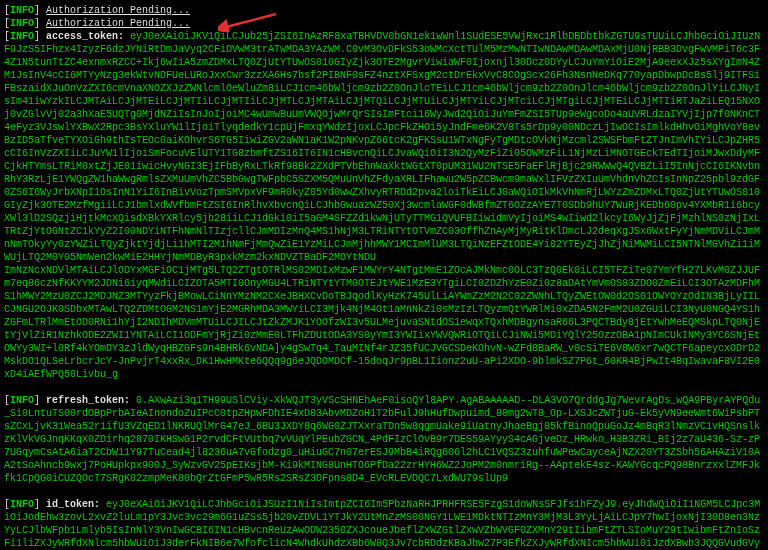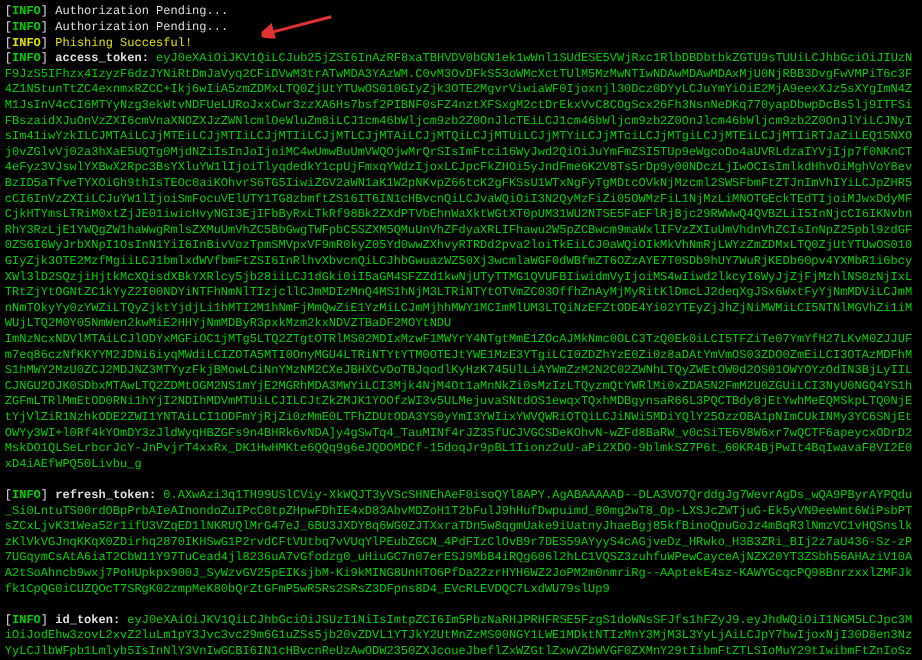--- a/index.html
+++ b/index.html
@@ -30,20 +30,21 @@
     .info-label {
       color: #00d000;
       font-weight: bold;
     }
     .info-label-yellow {
       color: #e0e000;
       font-weight: bold;
     }
     .msg-pending {
       color: #dfdfdf;
+      text-decoration: underline;
     }
     .msg-success {
       color: #e0e000;
     }
     .token-key {
       color: #dfdfdf;
       font-weight: bold;
     }
     .token-value {
       color: #00d000;
@@ -59,21 +60,20 @@
     .blank-line {
       height: 13px;
     }
   </style>
 </head>
 <body>
 
 <div id="terminal">
     <div class="log-line"><span class="bracket">[</span><span class="info-label">INFO</span><span class="bracket">]</span> <span class="msg-pending">Authorization Pending...</span></div>
     <div class="log-line"><span class="bracket">[</span><span class="info-label">INFO</span><span class="bracket">]</span> <span class="msg-pending">Authorization Pending...</span></div>
-    <div class="log-line"><span class="bracket">[</span><span class="info-label-yellow">INFO</span><span class="bracket">]</span> <span class="msg-success">Phishing Succesful!</span></div>
     <div class="log-line"><span class="bracket">[</span><span class="info-label">INFO</span><span class="bracket">]</span> <span class="token-key">access_token</span><span class="token-key">: </span><span class="token-value">eyJ0eXAiOiJKV1QiLCJub25jZSI6InAzRF8xaTBHVDV0bGN1ek1wWnl1SUdESE5VWjRxc1RlbDBDbtbkZGTU9sTUUiLCJhbGciOiJIUzNF9JzS5IFhzx4IzyzF6dzJYNiRtDmJaVyq2CFiDVwM3trATwMDA3YAzWM.C0vM3OvDFkS53oWMcXctTUlM5MzMwNTIwNDAwMDAwMDAxMjU0NjRBB3DvgFwVMPiT6c3F4Z1N5tunTtZC4exnmxRZCC+Ikj6wIiA5zmZDMxLTQ0ZjUtYTUwOS010GIyZjk3OTE2MgvrViwiaWF0Ijoxnjl30Dcz0DYyLCJuYmYiOiE2MjA9eexXJz5sXYgImN4ZM1JsInV4cCI6MTYyNzg3ekWtvNDFUeLURoJxxCwr3zzXA6Hs7bsf2PIBNF0sFZ4nztXFSxgM2ctDrEkxVvC8COgScx26Fh3NsnNeDKq770yapDbwpDcBs5lj9ITFSiFBszaidXJuOnVzZXI6cmVnaXNOZXJzZWNlcmlOeWluZm8iLCJ1cm46bWljcm9zb2Z0OnJlcTEiLCJ1cm46bWljcm9zb2Z0OnJlcm46bWljcm9zb2Z0OnJlYiLCJNyIsIm41iwYzkILCJMTAiLCJjMTEiLCJjMTIiLCJjMTIiLCJjMTLCJjMTAiLCJjMTQiLCJjMTUiLCJjMTYiLCJjMTciLCJjMTgiLCJjMTEiLCJjMTIiRTJaZiLEQ15NXOj0vZGlvVj02a3hXaE5UQTg0MjdNZiIsInJoIjoiMC4wUmwBuUmVWQOjwMrQrSIsImFtci16WyJwd2QiOiJuYmFmZSI5TUp9eWgcoDo4aUVRLdzaIYVjIjp7f0NKnCT4eFyz3VJswlYXBwX2Rpc3BsYXluYW1lIjoiTlyqdedkY1cpUjFmxqYWdzIjoxLCJpcFkZHOi5yJndFme6K2V8Ts5rDp9y00NDczLjIwOCIsImlkdHhvOiMghVoY8evBzID5aTfveTYXOiGh9thIsTEOc0aiKOhvrS6TG5IiwiZGV2aWN1aK1W2pNKvpZ66tcK2gFKSsU1WTxNgFyTgMDtcOVkNjMzcml2SWSFbmFtZTJnImVhIYiLCJpZHR5cCI6InVzZXIiLCJuYW1lIjoiSmFocuVElUTY1TG8zbmftZS16IT6IN1cHBvcnQiLCJvaWQiOiI3N2QyMzFiZi05OWMzFiL1NjMzLiMNOTGEckTEdTIjoiMJwxDdyMFCjkHTYmsLTRiM0xtZjJE01iwicHvyNGI3EjIFbByRxLTkRf98Bk2ZXdPTVbEhnWaXktWGtXT0pUM31WU2NTSE5FaEFlRjBjc29RWWwQ4QVBZLiI5InNjcCI6IKNvbnRhY3RzLjE1YWQgZW1haWwgRmlsZXMuUmVhZC5BbGwgTWFpbC5SZXM5QMuUnVhZFdyaXRLIFhawu2W5pZCBwcm9maWxlIFVzZXIuUmVhdnVhZCIsInNpZ25pbl9zdGF0ZS6I6WyJrbXNpI1OsInN1YiI6InBivVozTpmSMVpxVF9mR0kyZ05Yd0wwZXhvyRTRDd2pva2loiTkEiLCJ0aWQiOIkMkVhNmRjLWYzZmZDMxLTQ0ZjUtYTUwOS010GIyZjk3OTE2MzfMgiiLCJ1bmlxdWVfbmFtZSI6InRlhvXbvcnQiLCJhbGwuazWZ50Xj3wcmlaWGF0dWBfmZT6OZzAYE7T0SDb9hUY7WuRjKEDb60pv4YXMbR1i6bcyXWl3lD2SQzjiHjtkMcXQisdXBkYXRlcy5jb28iiLCJ1dGki0iI5aGM4SFZZd1kwNjUTyTTMG1QVUFBIiwidmVyIjoiMS4wIiwd2lkcyI6WyJjZjFjMzhlNS0zNjIxLTRtZjYtOGNtZC1kYyZ2I00NDYiNTFhNmNlTIzjcllCJmMDIzMnQ4MS1hNjM3LTRiNTYtOTVmZC03OffhZnAyMjMyRitKlDmcLJ2deqXgJSx6WxtFyYjNmMDViLCJmMnNmTOkyYy0zYWZiLTQyZjktYjdjLi1hMTI2M1hNmFjMmQwZiE1YzMiLCJmMjhhMWY1MCImMlUM3LTQiNzEFZtODE4Yi02YTEyZjJhZjNiMWMiLCI5NTNlMGVhZi1iMWUjLTQ2M0Y05NmWen2kwMiE2HHYjNmMDByR3pxkMzm2kxNDVZTBaDF2MOYtNDU</span></div>
     <div class="log-line"><span class="token-value">ImNzNcxNDVlMTAiLCJlODYxMGFiOC1jMTg5LTQ2ZTgtOTRlMS02MDIxMzwF1MWYrY4NTgtMmE1ZOcAJMkNmc0OLC3TzQ0Ek0iLCI5TFZiTe07YmYfH27LKvM0ZJJUFm7eq86czNfKKYYM2JDNi6iyqMWdiLCIZOTA5MTI0OnyMGU4LTRiNTYtYTM0OTEJtYWE1MzE3YTgiLCI0ZDZhYzE0Zi0z8aDAtYmVmOS03ZDO0ZmEiLCI3OTAzMDFhMS1hMWY2MzU0ZCJ2MDJNZ3MTYyzFkjBMowLCiNnYMzNM2CXeJBHXCvDoTBJqodlKyHzK745UlLiAYWmZzM2N2C02ZWNhLTQyZWEtOW0d2OS01OWYOYzOdIN3BjLyIILCJNGU2OJK0SDbxMTAwLTQ2ZDMtOGM2NS1mYjE2MGRhMDA3MWYiLCI3Mjk4NjM4Ot1aMnNkZi0sMzIzLTQyzmQtYWRlMi0xZDA5N2FmM2U0ZGUiLCI3NyU0NGQ4YS1hZGFmLTRlMmEtOD0RNi1hYjI2NDIhMDVmMTUiLCJILCJtZkZMJK1YOOfzWI3v5ULMejuvaSNtdOS1ewqxTQxhMDBgynsaR66L3PQCTBdy8jEtYwhMeEQMSkpLTQ0NjEtYjVlZiR1NzhkODE2ZWI1YNTAiLCI1ODFmYjRjZi0zMmE0LTFhZDUtODA3YS0yYmI3YWIixYWVQWRiOTQiLCJiNWi5MDiYQlY25OzzOBA1pNImCUkINMy3YC6SNjEtOWYy3WI+l0Rf4kYOmDY3zJldWyqHBZGFs9n4BHRk6vNDA]y4gSwTq4_TauMINf4rJZ35fUCJVGCSDeKOhvN-wZFd8BaRW_v0cSiTE6V8W6xr7wQCTF6apeycxODrD2MskDO1QLSeLrbcrJcY-JnPvjrT4xxRx_DK1HwHMKte6QQq9g6eJQDOMDCf-15doqJr9pBL1Iionz2uU-aPi2XDO-9blmkSZ7P6t_60KR4BjPwIt4BqIwavaF8VI2E0xD4iAEfWPQ50Livbu_g</span></div>
     <div class="blank-line"></div>
     <div class="log-line"><span class="bracket">[</span><span class="info-label">INFO</span><span class="bracket">]</span> <span class="token-key">refresh_token</span><span class="token-key">: </span><span class="token-value">0.AXwAzi3q1TH99USlCViy-XkWQJT3yVScSHNEhAeF0isoQYl8APY.AgABAAAAAD--DLA3VO7QrddgJg7WevrAgDs_wQA9PByrAYPQdu_Si0LntuTS00rdOBpPrbAIeAInondoZuIPcC0tpZHpwFDhIE4xD83AbvMDZoH1T2bFulJ9hHufDwpuimd_80mg2wT8_Op-LXSJcZWTjuG-Ek5yVN9eeWmt6WiPsbPTsZCxLjvK31Wea52r1ifU3VZqED1lNKRUQlMrG47eJ_6BU3JXDY8q6WG0ZJTXxraTDn5w8qgmUake9iUatnyJhaeBgj85kfBinoQpuGoJz4mBqR3lNmzVC1vHQSnslkzKlVkVGJnqKKqX0ZDirhq2870IKHSwG1P2rvdCFtVUtbq7vVUqYlPEubZGCN_4PdFIzClOvB9r7DES59AYyyS4cAGjveDz_HRwko_H3B3ZRi_BIj2z7aU436-Sz-zP7UGqymCsAtA6iaT2CbW11Y97TuCead4jl8236uA7vGfodzg0_uHiuGC7n07erESJ9MbB4iRQg606l2hLC1VQSZ3zuhfuWPewCayceAjNZX20YT3ZSbh56AHAziV10AA2tSoAhncb9wxj7PoHUpkpx900J_SyWzvGV25pEIKsjbM-Ki9kMING8UnHTO6PfDa22zrHYH6WZ2JoPM2m0nmriRg--AAptekE4sz-KAWYGcqcPQ98BnrzxxlZMFJkfk1CpQG0iCUZQOcT7SRgK02zmpMeK80bQrZtGFmP5wR5Rs2SRsZ3DFpns8D4_EVcRLEVDQC7LxdWU79slUp9</span></div>
     <div class="blank-line"></div>
     <div class="log-line"><span class="bracket">[</span><span class="info-label">INFO</span><span class="bracket">]</span> <span class="token-key">id_token</span><span class="token-key">: </span><span class="token-value">eyJ0eXAiOiJKV1QiLCJhbGciOiJSUzI1NiIsImtpZCI6Im5PbzNaRHJPRHFRSE5FzgS1doWNsSFJfs1hFZyJ9.eyJhdWQiOiI1NGM5LCJpc3MiOiJodEhw3zovL2xvZ2luLm1pY3Jvc3vc29m6G1uZSs5jb20vZDVL1YTJkY2UtMnZzMS00NGY1LWE1MDktNTIzMnY3MjM3L3YyLjAiLCJpY7hwIjoxNjI30D8en3NzYyLCJlbWFpb1Lmlyb5IsInNlY3VnIwGCBI6IN1cHBvcnReUzAwODW2350ZXJcoueJbeflZxWZGtlZxwVZbWVGF0ZXMnY29tIibmFtZTLSIoMuY29tIwibmFtZnIoSzFi1liZXJyWRfdXNlcm5hbWUiOiJ3derFkNIB6e7WfofclicN4WhdkUhdzXBb6W8Q3Jv7cbRDdzKBaJbw27P3EfkZXJyWRfdXNIcm5hbWUi0iJzdXBwb3JQQGVudGVyCHljc2V1cGRhdGVzLmNvbSIsInJoIjoiMC5BWHdBbkczcTFUSDk5VXNslQZPes1YalQSLQzeVZTYAinxzSdEfVtukNUFPWxcOZjHp3cGLRMWRKLVIdzVOcCUeyOmFDSSIsInRpZCI6Im92GYdLkWzRdN4KkwZ4MzEtNDRmNS1hNTA5LTUyNLiIyLjAiLB6eDU8zvhLcjNZOBoMThFVGjH3LSNoHL2n5N8tXgAwZzPnf0_6YUupQwX-_J8NSjYOAVGFNQxzJculo7FIBvye3ztQPegCCSq6QZt15trmUA4m8JlLqBJkTyLo2n5pdbTdOYNLtQxTnfQkhj2hNb8EsIGD61KkkKwqs2HwGeNdK0ldiTE3hj3MAPBisFPM8pSeIxt3zf51LLruPCJko1bCrkS60LyCakaKnYHCKajBhdSEoVaAaneRoxHoUsCiQfJ3QLN9fHTMtiktjKDKDhstPD62qdGMN-ZOOTU7h1sRi-1TEHoCg</span></div>
   </div>
 
 <svg class="arrow" viewBox="0 0 60 20">
   <defs>

